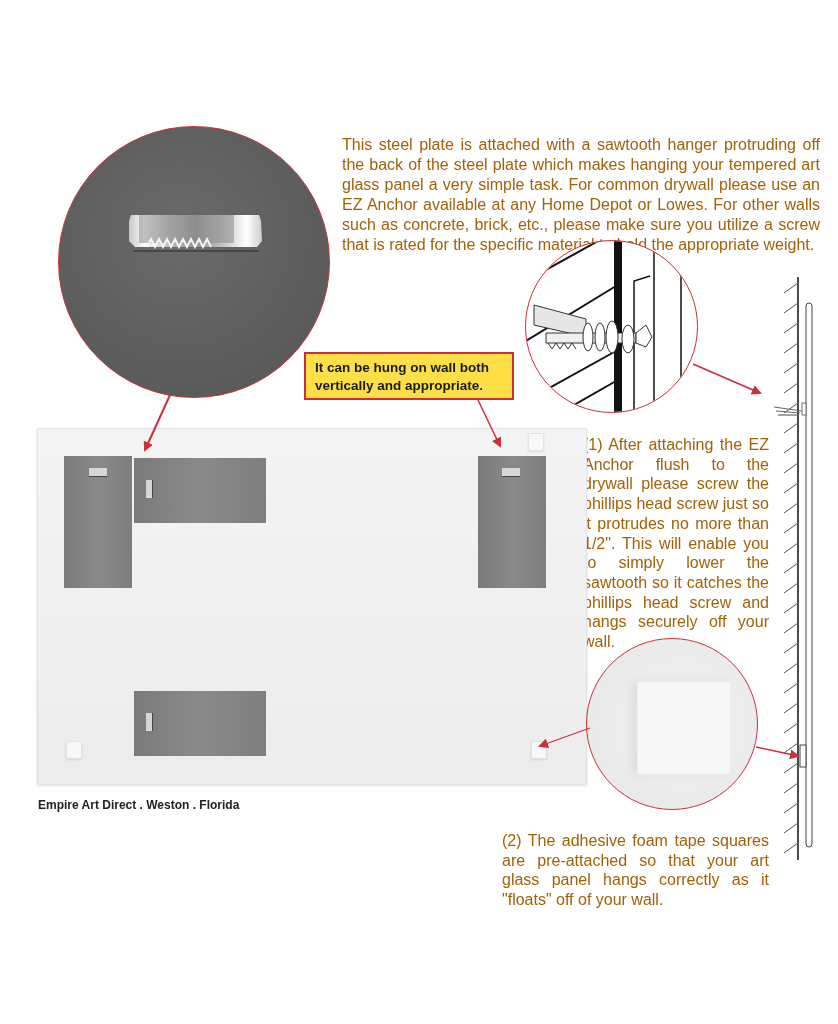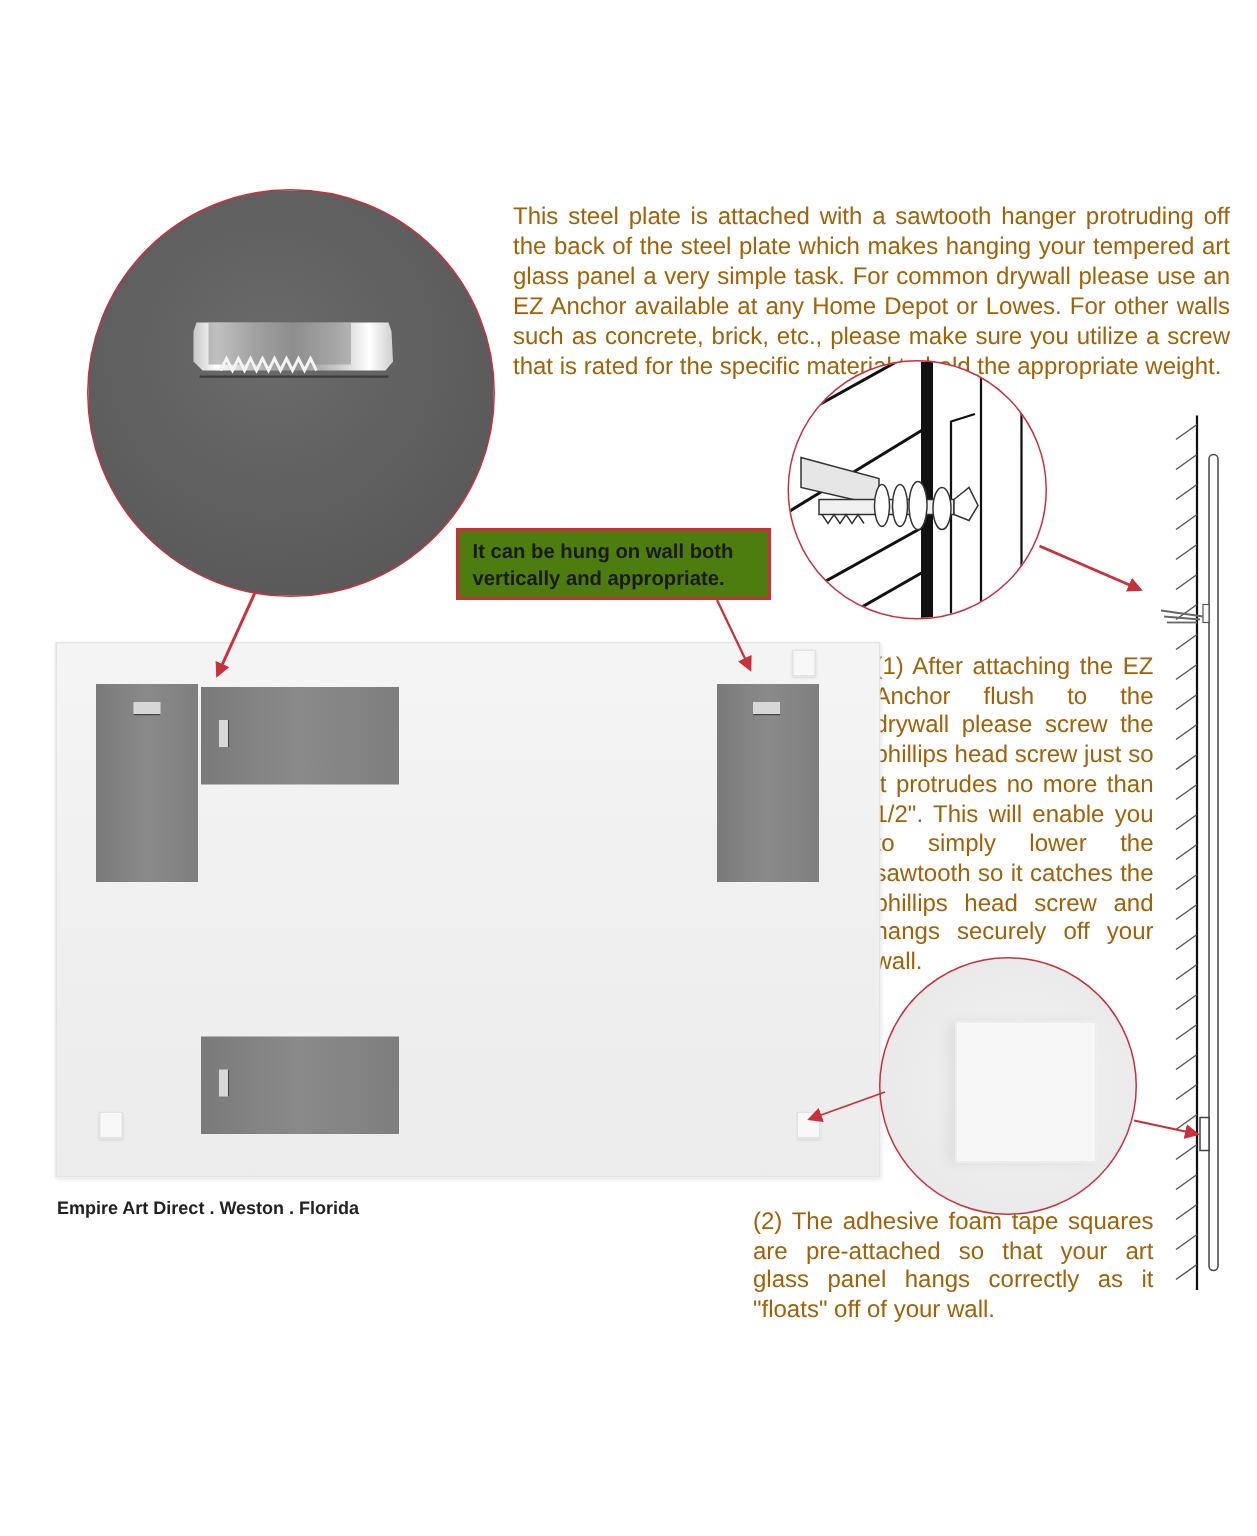--- a/index.html
+++ b/index.html
@@ -1,22 +1,22 @@
 <!DOCTYPE html>
 <html><head>
 <meta charset="utf-8">
 <style>
   html, body { margin:0; padding:0; background:#ffffff; }
   body { width:838px; height:1024px; position:relative; overflow:hidden; font-family:"Liberation Sans", sans-serif; }
   .abs { position:absolute; }
   .txt { color:#a16207; font-weight:normal; font-size:16px; line-height:20px; }
   .top-text { left:342px; top:135px; width:478px; text-align:justify; text-align-last:left; }
   .note1 { left:583px; top:435px; width:186px; text-align:justify; text-align-last:left; line-height:19.7px; }
-  .note2 { left:502px; top:805px; width:267px; text-align:justify; text-align-last:left; line-height:19.5px; }
-  .callout { left:304px; top:352px; width:210px; height:48px; border:2px solid #c9303a; background:#4d7c0f; box-sizing:border-box; padding:5px 0 0 9px; font-size:13.5px; line-height:18px; font-weight:bold; color:#1a1a1a; }
+  .note2 { left:502px; top:831px; width:267px; text-align:justify; text-align-last:left; line-height:19.5px; }
+  .callout { left:304px; top:352px; width:210px; height:48px; border:2px solid #c9303a; background:#fde047; box-sizing:border-box; padding:5px 0 0 9px; font-size:13.5px; line-height:18px; font-weight:bold; color:#1a1a1a; }
   .footer { left:38px; top:798px; font-size:12px; font-weight:bold; color:#222; }
   .panel { left:37px; top:428px; width:548px; height:355px; background:linear-gradient(180deg,#f4f4f4 0%,#efefef 60%,#ececec 100%); border:1px solid #e3e3e3; box-shadow:0 1px 3px rgba(0,0,0,0.12); }
   .plate { background:linear-gradient(90deg,#7a7a7a,#8a8a8a 50%,#7e7e7e); }
   .hook-h { width:18px; height:8px; background:#d7d7d7; border-bottom:1px solid #444; }
   .hook-v { width:6px; height:18px; background:#d7d7d7; border-right:1px solid #444; }
   .foam { width:14px; height:16px; background:#f8f8f8; border:1px solid #e2e2e2; box-shadow:0 1px 2px rgba(0,0,0,0.1); }
   .circle-sawtooth { left:58px; top:126px; width:272px; height:272px; border-radius:50%; background:radial-gradient(circle at 45% 40%,#6a6a6a 0%,#5d5d5d 60%,#555 100%); border:1.5px solid #c9303a; box-sizing:border-box; overflow:hidden; }
   .circle-anchor { left:525px; top:240px; width:173px; height:173px; border-radius:50%; background:#fff; border:1.5px solid #c9303a; box-sizing:border-box; overflow:hidden; }
   .circle-foam { left:586px; top:638px; width:172px; height:172px; border-radius:50%; background:radial-gradient(circle at 55% 50%,#f2f2f2,#e6e6e6); border:1.5px solid #c9303a; box-sizing:border-box; overflow:hidden; }
   svg.overlay { position:absolute; left:0; top:0; pointer-events:none; }

